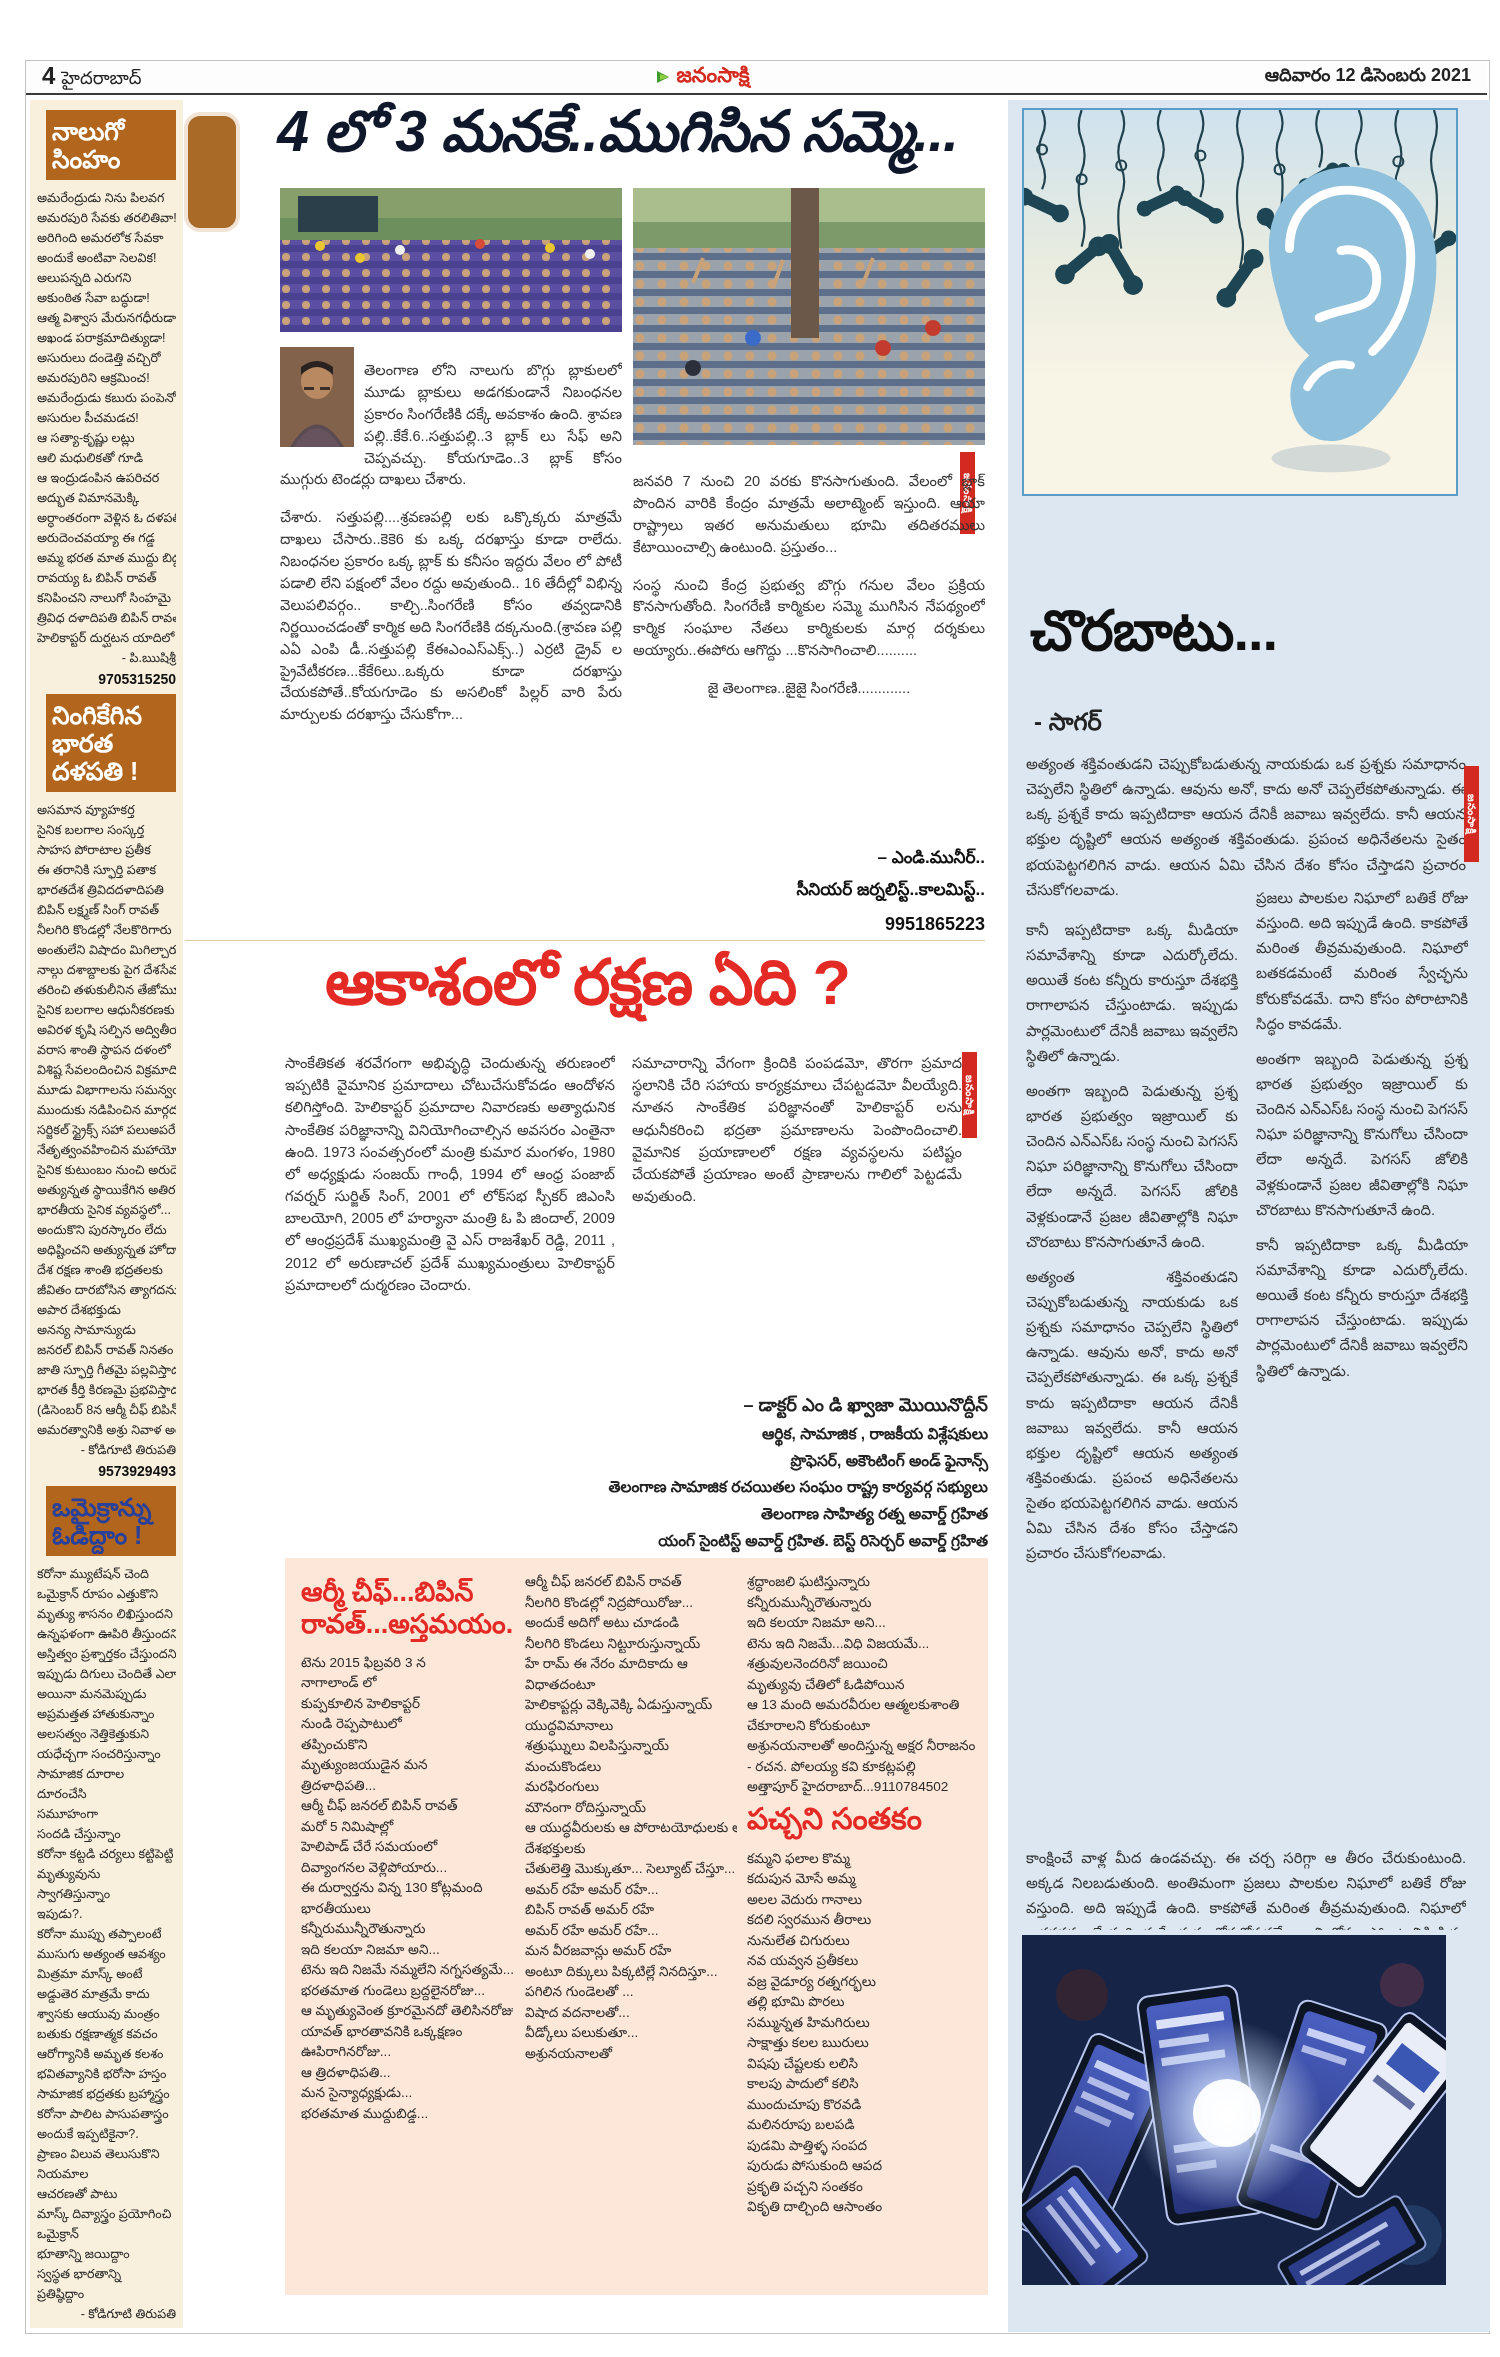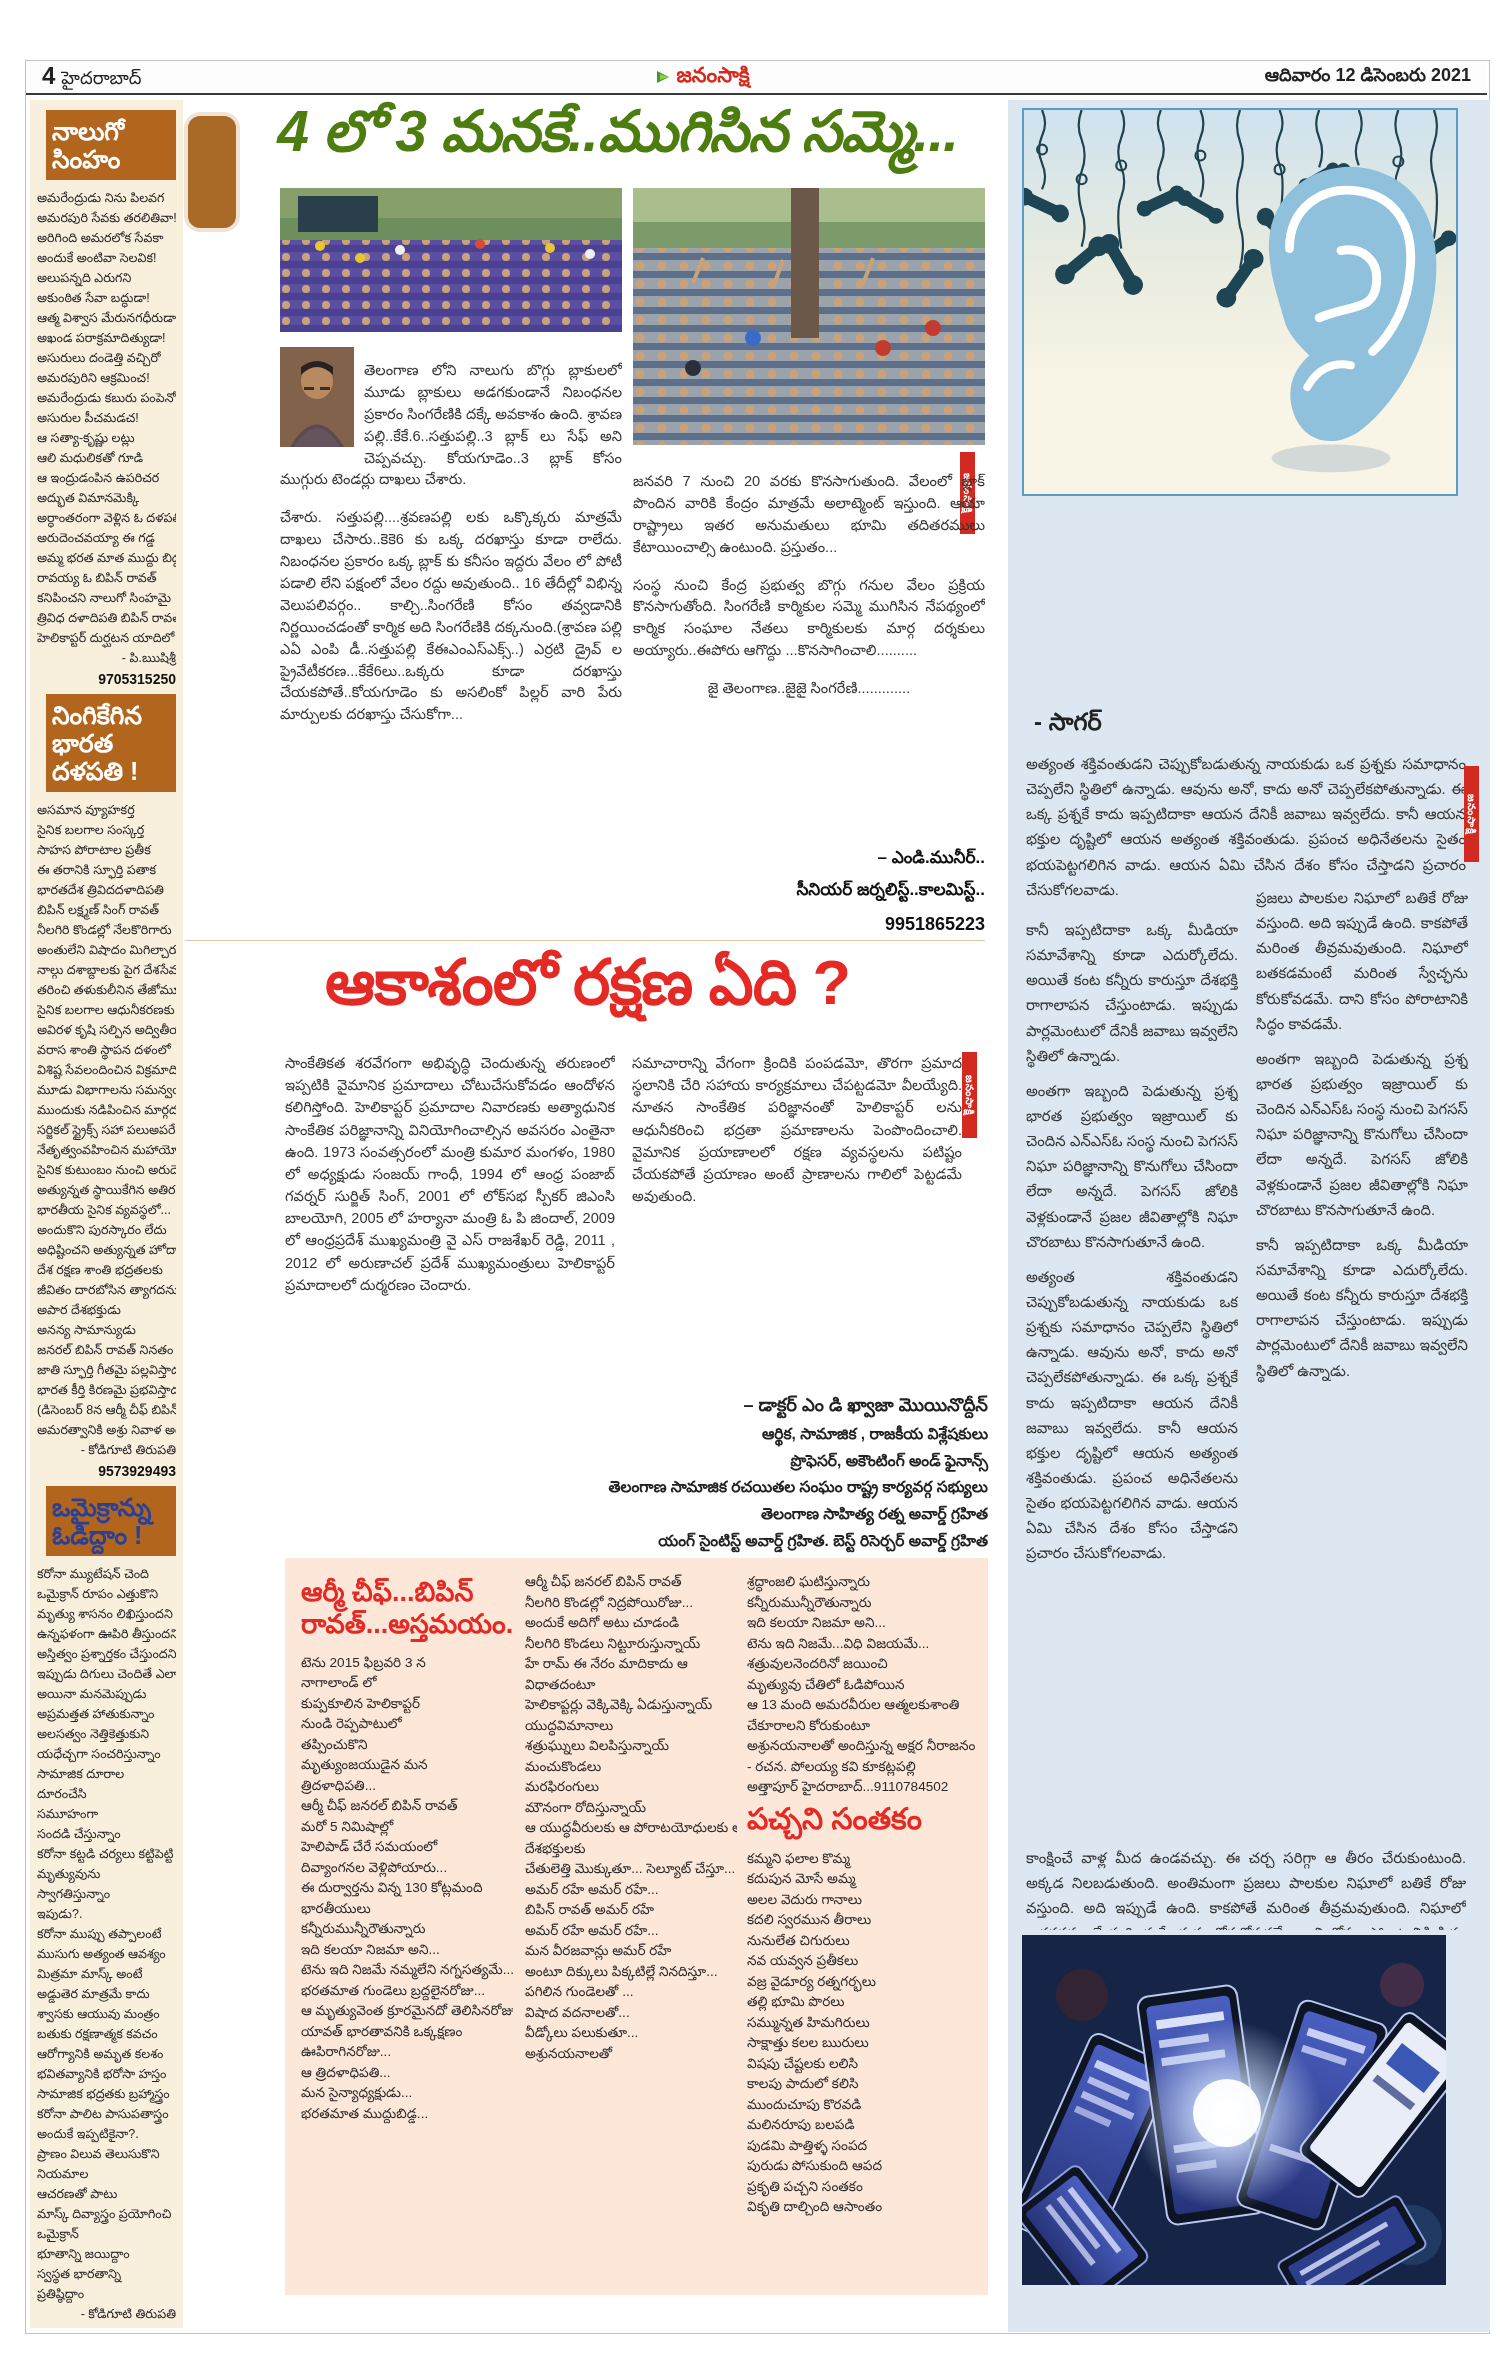--- a/index.html
+++ b/index.html
@@ -19,21 +19,21 @@
   .sb-head{background:#b2661d;color:#fff;font-weight:bold;font-size:25px;line-height:1.12;
            padding:7px 6px;margin:4px 0 8px 9px;}
   .sb-head.blue{color:#27409b;}
   .sb-line{font-size:12.6px;line-height:20px;color:#252525;white-space:nowrap;overflow:hidden;}
   .sb-author{font-size:12.6px;line-height:20px;color:#252525;}
   .sb-phone{font-size:14px;line-height:22px;font-weight:bold;text-align:right;color:#111;}
   
   .lead-decor{position:absolute;left:184px;top:112px;width:48px;height:112px;background:#a96a28;
               border-radius:16px;border:4px solid #f1e4d4;}
   .lead-headline{position:absolute;left:235px;top:98px;width:765px;text-align:center;
-                 font-size:57px;font-weight:bold;font-style:italic;color:#4d7c0f;letter-spacing:-1px;}
+                 font-size:57px;font-weight:bold;font-style:italic;color:#0f172a;letter-spacing:-1px;}
   .photo{position:absolute;overflow:hidden;background:#888;}
   .lead-col{position:absolute;font-size:14.6px;line-height:1.5;text-align:justify;color:#333;overflow:hidden;}
   .lead-col p{margin:16px 0 8px 0;}
   .portrait{float:left;width:74px;height:100px;margin:3px 10px 4px 0;overflow:hidden;}
   .byline{font-weight:bold;color:#111;}
   .lead-byline{position:absolute;left:633px;top:842px;width:352px;text-align:right;font-size:17px;line-height:1.9;}
   .lead-byline .phone{font-size:18px;}
   .sep{position:absolute;left:185px;top:940px;width:800px;border-top:1px solid #dcc9a4;}
   
   .strip{position:absolute;background:#d22a20;color:#fff;writing-mode:vertical-rl;
@@ -470,20 +470,21 @@
         <g>
           <ellipse cx="310" cy="352" rx="60" ry="14" fill="#b9c6cc" opacity="0.6"></ellipse>
           <path d="M248 150 C 240 90 290 52 340 58 C 396 66 420 110 416 170 C 412 232 380 292 342 322 C 314 344 282 336 272 306 C 264 282 272 262 288 248 C 276 236 266 226 262 210 C 256 188 250 172 248 150 Z" fill="#8fc0dc"></path>
           <path d="M268 140 C 268 100 300 76 338 82 C 376 88 394 118 390 160 C 388 196 372 226 352 244" stroke="#ffffff" stroke-width="9" fill="none" stroke-linecap="round"></path>
           <path d="M298 210 C 330 196 354 204 356 174 C 358 152 342 138 320 142" stroke="#ffffff" stroke-width="9" fill="none" stroke-linecap="round"></path>
           <path d="M286 280 C 296 262 312 254 330 258" stroke="#ffffff" stroke-width="8" fill="none" stroke-linecap="round"></path>
         </g>
       </svg>
     </div>
 
+    <div class="cover-h1" style="top:498px;">చొరబాటు...</div>
     <div class="cover-by">- సాగర్</div>
 
     <div class="cover-text" style="left:18px;top:652px;width:440px;height:158px;">
       <p>అత్యంత శక్తివంతుడని చెప్పుకోబడుతున్న నాయకుడు ఒక ప్రశ్నకు సమాధానం చెప్పలేని స్థితిలో ఉన్నాడు. ఆవును అనో,  కాదు అనో చెప్పలేకపోతున్నాడు. ఈ ఒక్క ప్రశ్నకే కాదు ఇప్పటిదాకా ఆయన దేనికీ జవాబు ఇవ్వలేదు.  కానీ ఆయన భక్తుల దృష్టిలో ఆయన అత్యంత శక్తివంతుడు. ప్రపంచ అధినేతలను సైతం భయపెట్టగలిగిన వాడు. ఆయన ఏమి చేసిన దేశం కోసం చేస్తాడని ప్రచారం చేసుకోగలవాడు.</p>
     </div>
     <div class="strip" style="left:456px;top:666px;height:88px;position:absolute;">జనంసాక్షి</div>
 
     <div class="cover-text" style="left:18px;top:818px;width:212px;height:920px;">
       <p>కానీ ఇప్పటిదాకా ఒక్క మీడియా సమావేశాన్ని కూడా ఎదుర్కోలేదు. అయితే కంట కన్నీరు కారుస్తూ దేశభక్తి రాగాలాపన చేస్తుంటాడు. ఇప్పుడు పార్లమెంటులో దేనికీ జవాబు ఇవ్వలేని స్థితిలో ఉన్నాడు.</p>
       <p>అంతగా ఇబ్బంది పెడుతున్న ప్రశ్న భారత ప్రభుత్వం ఇజ్రాయిల్ కు చెందిన ఎన్ఎస్ఓ సంస్థ నుంచి పెగసస్ నిఘా పరిజ్ఞానాన్ని కొనుగోలు చేసిందా లేదా అన్నదే. పెగసస్ జోలికి వెళ్లకుండానే ప్రజల జీవితాల్లోకి నిఘా చొరబాటు కొనసాగుతూనే ఉంది.</p>

